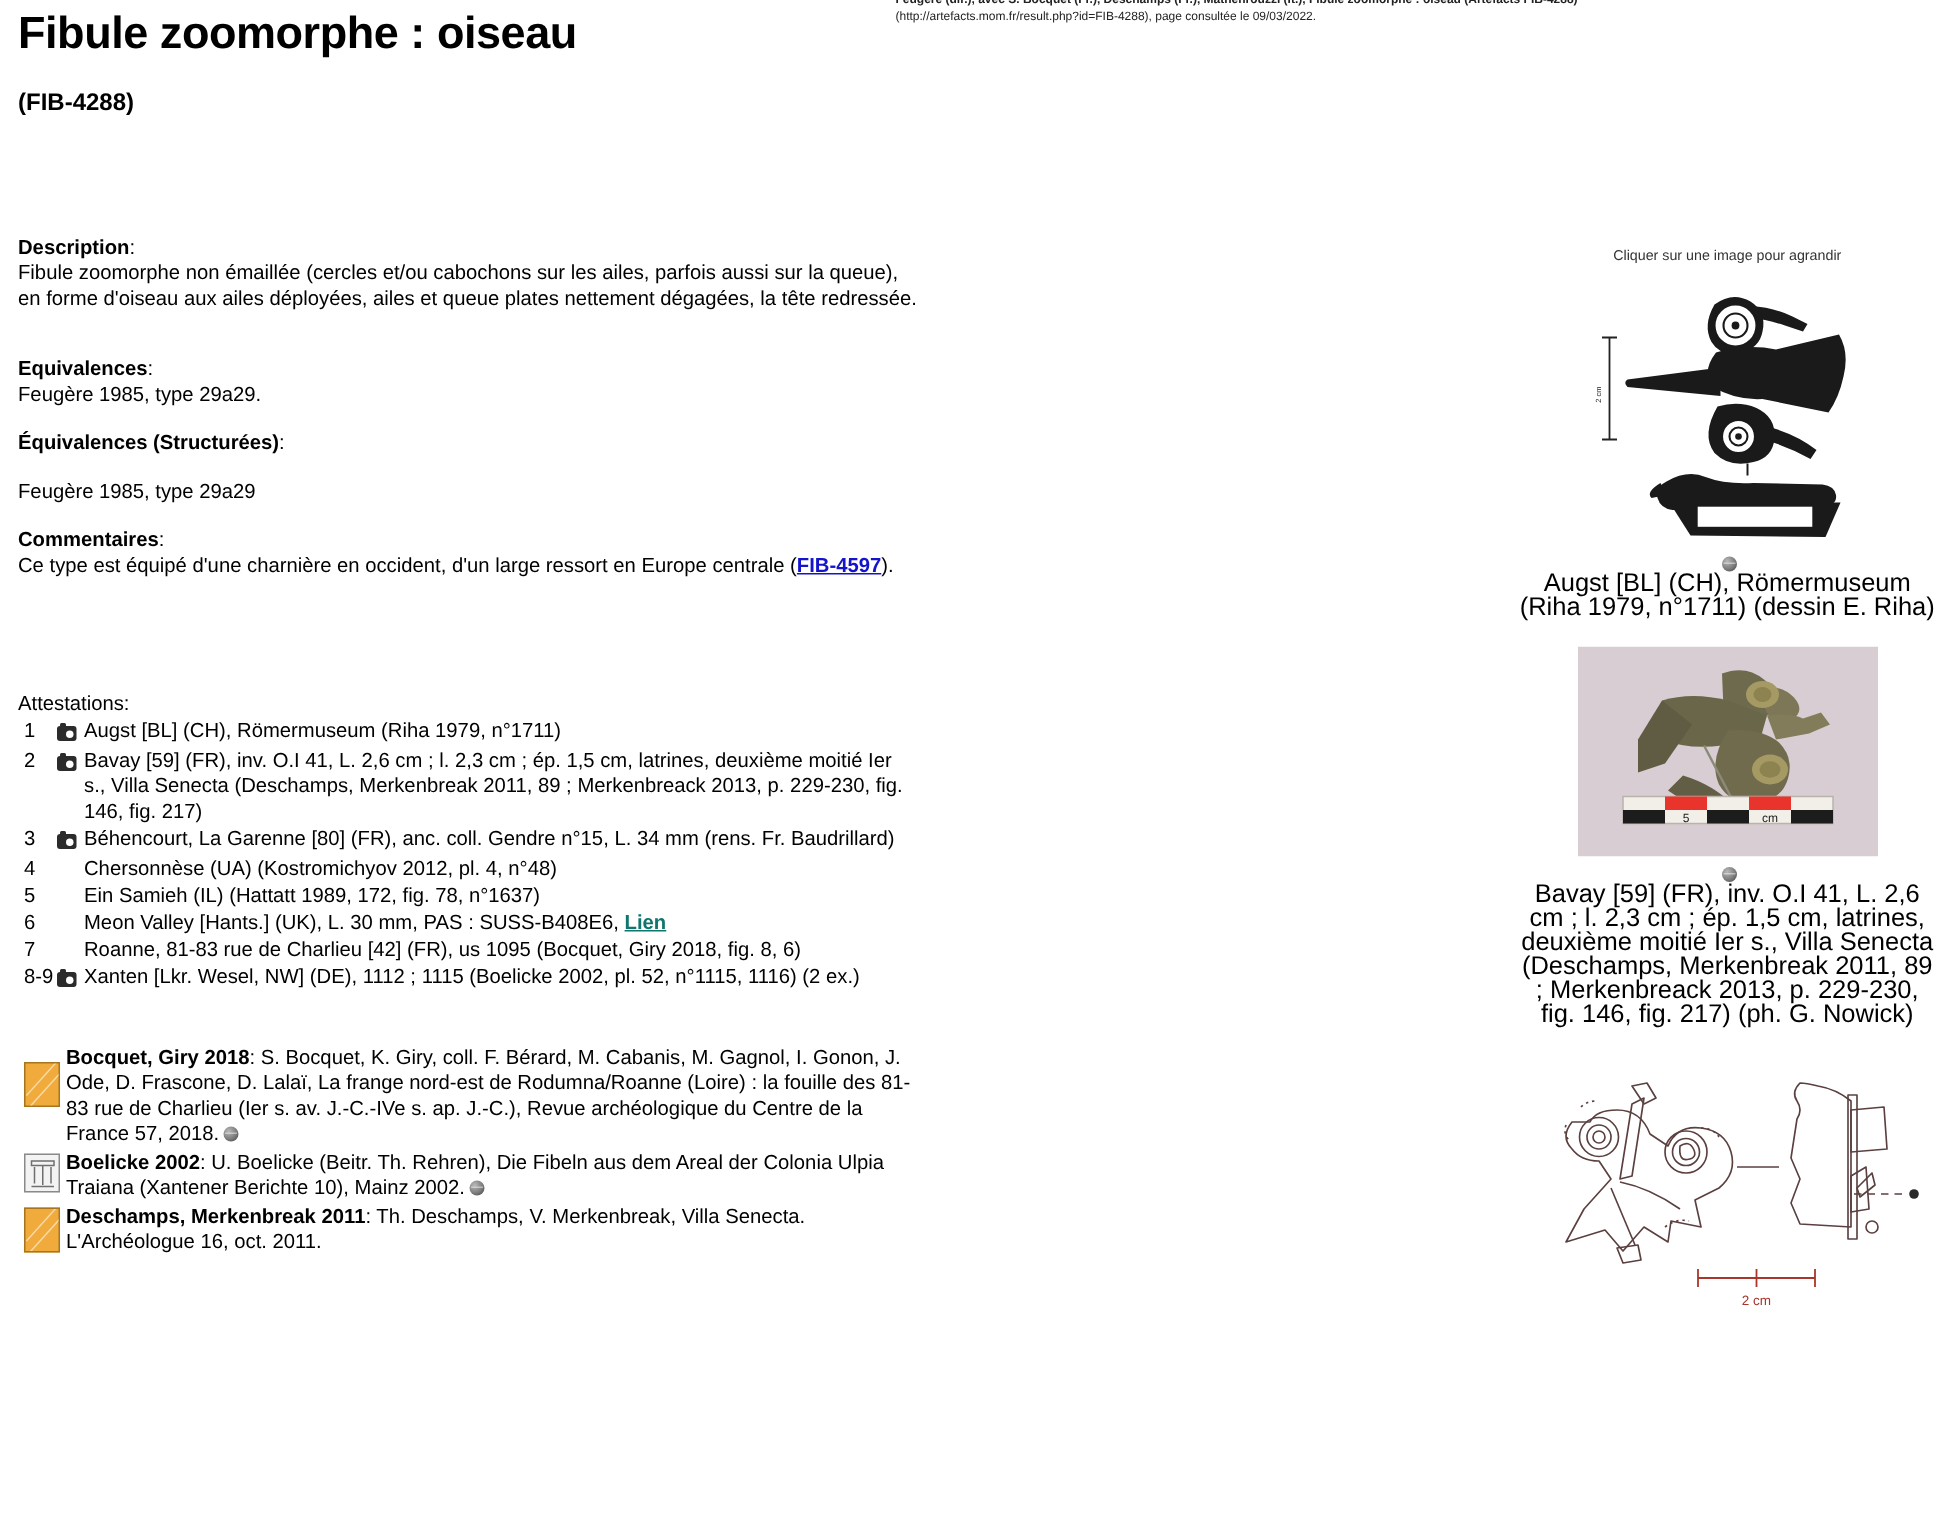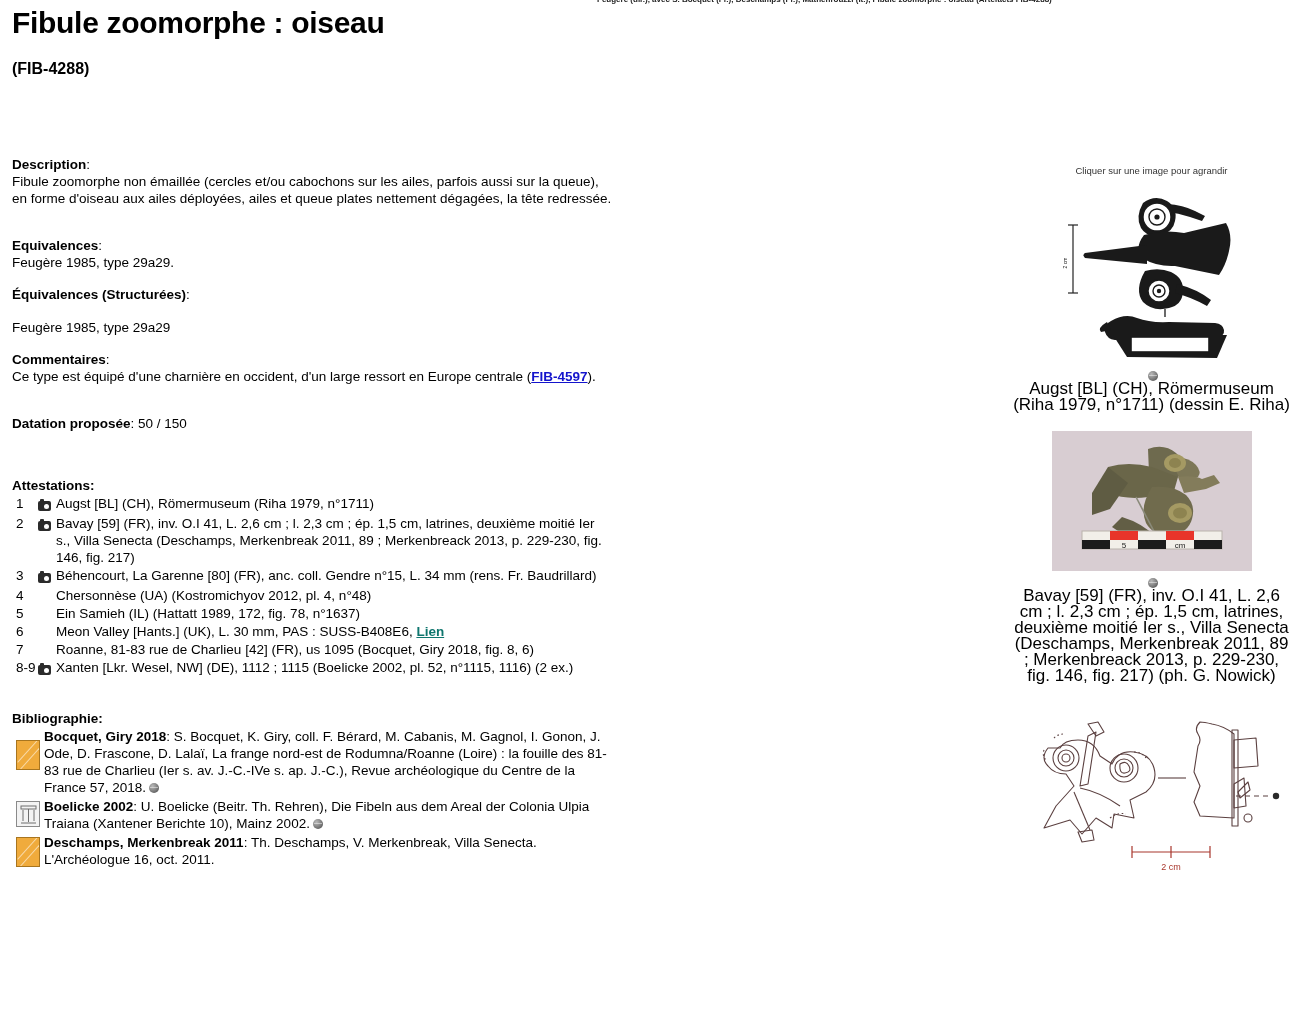--- a/index.html
+++ b/index.html
@@ -28,21 +28,21 @@
     margin:6px 0 0 0;letter-spacing:-0.3px;
   }
   #type-code{font-size:16px;font-weight:bold;margin-top:20px;}
 
   .field-block{margin-top:0;font-size:13.5px;line-height:17px;}
   .field-label{font-weight:bold;}
   .spacer-xl{height:78px;}
   .gap{height:15px;}
 
   
-  #attestations-title{font-size:13.5px;font-weight:bold;}
+  #attestations-title{font-size:13.5px;font-weight:normal;}
   .att-list{margin-top:2px;}
   .att-row{display:flex;font-size:13.5px;line-height:17px;margin-bottom:1px;}
   .att-num{width:26px;flex:0 0 26px;text-align:left;padding-left:4px;box-sizing:border-box;}
   .att-icon{width:18px;flex:0 0 18px;padding-top:2px;}
   .att-text{flex:1;}
   .att-text .lien{font-weight:bold;text-decoration:underline;color:#0f766e;}
 
   
   .cam{display:inline-block;width:13px;height:10px;background:#2b2b2b;
        border-radius:2px;position:relative;vertical-align:-1px;}
@@ -85,20 +85,21 @@
   .fig{margin-top:10px;}
   .fig .fig-media{display:flex;justify-content:center;align-items:center;}
   .fig .fig-globe{margin-top:4px;height:12px;}
   .fig .fig-caption{margin-top:1px;font-size:17px;line-height:16px;padding:0 6px;}
 </style>
 </head>
 <body>
 
 <div id="citation-strip">
   <div class="cit-line1">Feugère (dir.), avec S. Bocquet (Fr.), Deschamps (Fr.), Mathenrouzzi (It.), Fibule zoomorphe : oiseau (Artefacts FIB-4288)</div>
+  <div class="cit-line2">(http://artefacts.mom.fr/result.php?id=FIB-4288), page consultée le 09/03/2022.</div>
 </div>
 
 <div id="left-col">
 
   <h1 id="page-title">Fibule zoomorphe : oiseau</h1>
   <div id="type-code">(FIB-4288)</div>
 
   <div class="spacer-xl"></div>
 
   <div class="field-block">
@@ -129,23 +130,20 @@
   <div class="field-block">
     <span class="field-label">Commentaires</span><span>:</span><br>
     <span>Ce type est équipé d'une charnière en occident, d'un large ressort en Europe centrale (</span><a class="fiblink" href="#">FIB-4597</a><span>).</span>
   </div>
 
   <div class="gap"></div>
 
 
   <div class="gap"></div>
 
-  <div class="field-block">
-    <span class="field-label">Datation proposée</span><span>: </span><span>50 / 150</span>
-  </div>
 
   <div style="height:46px"></div>
 
   <div id="attestations-title"><span>Attestations</span>:</div>
   <div class="att-list" id="att-list">
       <div class="att-row">
         <div class="att-num">1</div>
         <div class="att-icon"><span class="cam"></span></div>
         <div class="att-text"><span>Augst [BL] (CH), Römermuseum (Riha 1979, n°1711)</span></div>
       </div>
@@ -181,21 +179,20 @@
       </div>
       <div class="att-row">
         <div class="att-num">8-9</div>
         <div class="att-icon"><span class="cam"></span></div>
         <div class="att-text"><span>Xanten [Lkr. Wesel, NW] (DE), 1112 ; 1115 (Boelicke 2002, pl. 52, n°1115, 1116) (2 ex.)</span></div>
       </div>
     </div>
 
   <div style="height:32px"></div>
 
-  <div id="biblio-title"><span>Bibliographie</span>:</div>
   <div id="bib-list">
       <div class="bib-row">
         <div class="bib-icon-cell">
           <div class="ico-orange"></div>
         </div>
         <div class="bib-text"><span class="bib-key">Bocquet, Giry 2018</span><span>: S. Bocquet, K. Giry, coll. F. Bérard, M. Cabanis, M. Gagnol, I. Gonon, J. Ode, D. Frascone, D. Lalaï, La frange nord-est de Rodumna/Roanne (Loire) : la fouille des 81-83 rue de Charlieu (Ier s. av. J.-C.-IVe s. ap. J.-C.), Revue archéologique du Centre de la France 57, 2018.</span><span class="globe"></span></div>
       </div>
       <div class="bib-row two-line">
         <div class="bib-icon-cell">
           <div class="ico-book">

